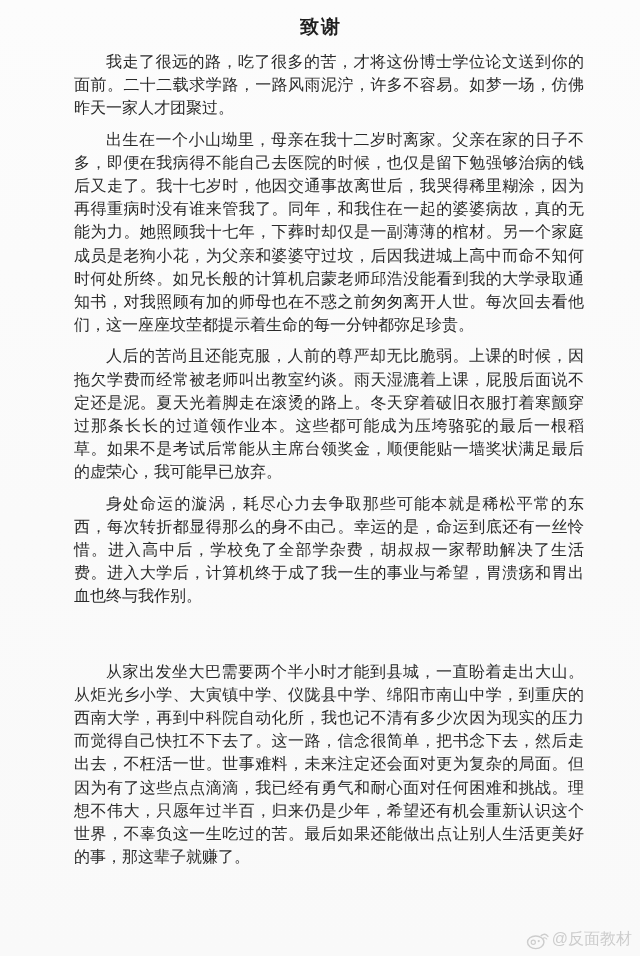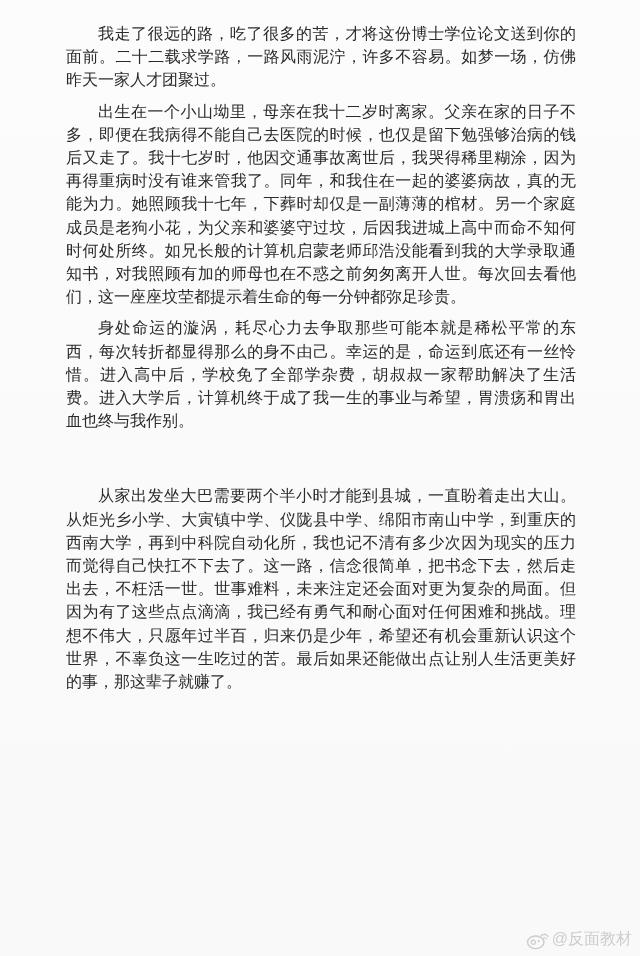--- a/index.html
+++ b/index.html
@@ -26,21 +26,21 @@
   .doc-title {
     margin: 0 0 10px 0;
     text-align: center;
     font-size: 19px;
     font-weight: 700;
     letter-spacing: 2px;
     color: #1e1e1e;
   }
   .doc-body p {
     width: 510px;
-    margin: 8px 0;
+    margin: 8px 8px;
     font-size: 16px;
     line-height: 23.2px;
     text-align: justify;
     text-justify: inter-ideograph;
     text-indent: 2em;
     color: #2a2a2a;
     word-break: break-all;
   }
   .doc-body p.gap-before {
     margin-top: 52px;
@@ -60,24 +60,26 @@
   .watermark svg {
     display: block;
     margin-top: 2px;
   }
 </style>
 </head>
 <body>
 
 <div class="page">
 
+  <h1 class="doc-title">致谢</h1>
 
   <div class="doc-body">
     <p>我走了很远的路，吃了很多的苦，才将这份博士学位论文送到你的面前。二十二载求学路，一路风雨泥泞，许多不容易。如梦一场，仿佛昨天一家人才团聚过。</p>
     <p>出生在一个小山坳里，母亲在我十二岁时离家。父亲在家的日子不多，即便在我病得不能自己去医院的时候，也仅是留下勉强够治病的钱后又走了。我十七岁时，他因交通事故离世后，我哭得稀里糊涂，因为再得重病时没有谁来管我了。同年，和我住在一起的婆婆病故，真的无能为力。她照顾我十七年，下葬时却仅是一副薄薄的棺材。另一个家庭成员是老狗小花，为父亲和婆婆守过坟，后因我进城上高中而命不知何时何处所终。如兄长般的计算机启蒙老师邱浩没能看到我的大学录取通知书，对我照顾有加的师母也在不惑之前匆匆离开人世。每次回去看他们，这一座座坟茔都提示着生命的每一分钟都弥足珍贵。</p>
+    <p>人后的苦尚且还能克服，人前的尊严却无比脆弱。上课的时候，因拖欠学费而经常被老师叫出教室约谈。雨天湿漉着上课，屁股后面说不定还是泥。夏天光着脚走在滚烫的路上。冬天穿着破旧衣服打着寒颤穿过那条长长的过道领作业本。这些都可能成为压垮骆驼的最后一根稻草。如果不是考试后常能从主席台领奖金，顺便能贴一墙奖状满足最后的虚荣心，我可能早已放弃。</p>
     <p>身处命运的漩涡，耗尽心力去争取那些可能本就是稀松平常的东西，每次转折都显得那么的身不由己。幸运的是，命运到底还有一丝怜惜。进入高中后，学校免了全部学杂费，胡叔叔一家帮助解决了生活费。进入大学后，计算机终于成了我一生的事业与希望，胃溃疡和胃出血也终与我作别。</p>
     <p class="gap-before">从家出发坐大巴需要两个半小时才能到县城，一直盼着走出大山。从炬光乡小学、大寅镇中学、仪陇县中学、绵阳市南山中学，到重庆的西南大学，再到中科院自动化所，我也记不清有多少次因为现实的压力而觉得自己快扛不下去了。这一路，信念很简单，把书念下去，然后走出去，不枉活一世。世事难料，未来注定还会面对更为复杂的局面。但因为有了这些点点滴滴，我已经有勇气和耐心面对任何困难和挑战。理想不伟大，只愿年过半百，归来仍是少年，希望还有机会重新认识这个世界，不辜负这一生吃过的苦。最后如果还能做出点让别人生活更美好的事，那这辈子就赚了。</p>
   </div>
 
   <div class="watermark">
     <span aria-hidden="true">
       <svg width="24" height="20" viewBox="0 0 26 22" fill="none">
         <ellipse cx="10.5" cy="13.5" rx="9" ry="7" stroke="currentColor" stroke-width="1.6"></ellipse>
         <circle cx="7.8" cy="13.5" r="2.3" stroke="currentColor" stroke-width="1.3"></circle>
         <circle cx="13.8" cy="12.2" r="1.2" fill="currentColor"></circle>

